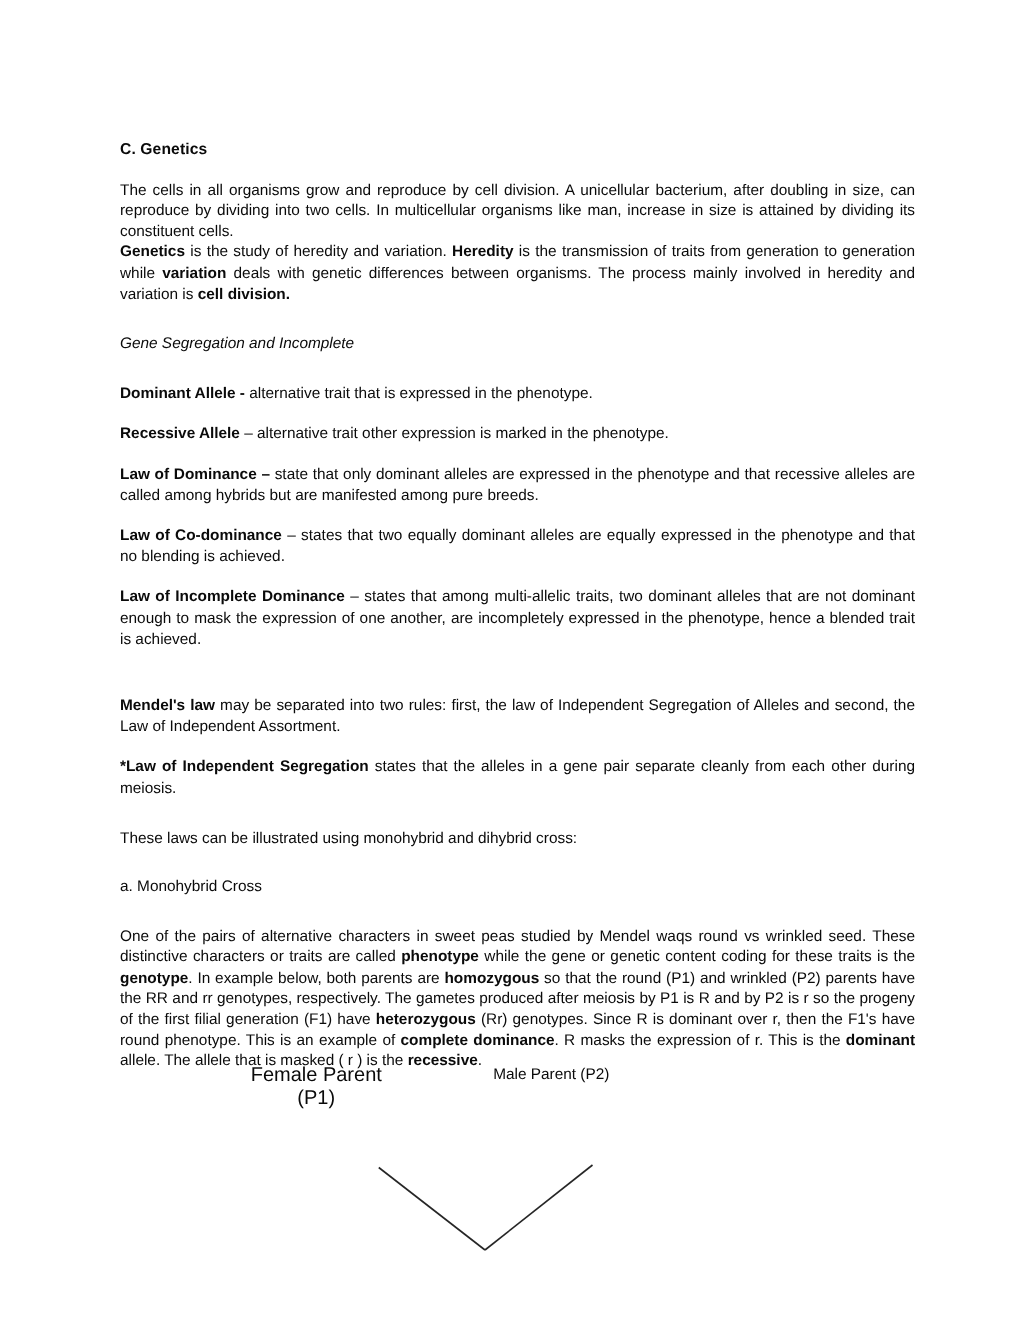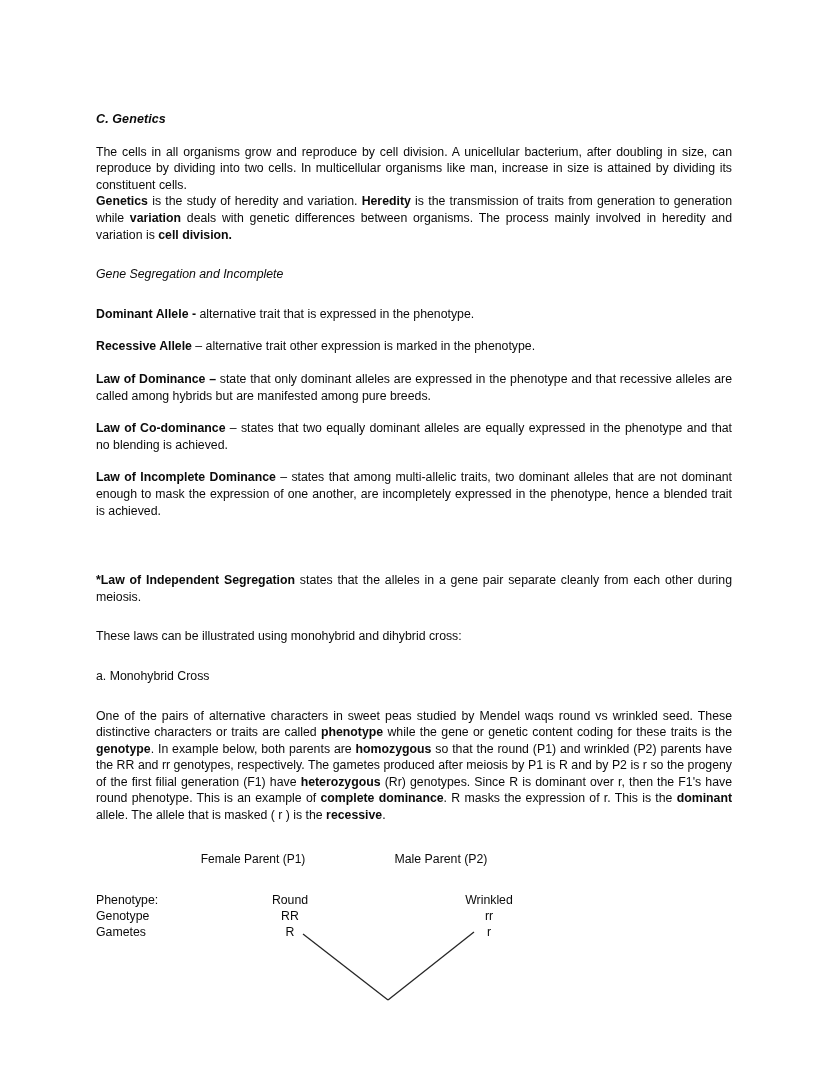--- a/index.html
+++ b/index.html
@@ -27,21 +27,20 @@
     left: 96px;
     top: 112px;
     width: 636px;
   }
   h1.heading {
     font-size: 12.5px;
     font-weight: bold;
     margin: 0 0 16px 0;
     line-height: 1.25;
     letter-spacing: 0.1px;
-    font-style: italic;
   }
   p.para {
     font-size: 12.3px;
     line-height: 16.6px;
     margin: 0;
     text-align: justify;
     text-justify: inter-word;
   }
   p.para.tight {
     text-align: left;
@@ -67,21 +66,21 @@
   .cross-header {
     position: relative;
     height: 22px;
   }
   .ph-female {
     position: absolute;
     left: 99px;
     top: 0;
     width: 116px;
     text-align: center;
-    font-size: 12px;
+    font-size: 16px;
   }
   .ph-male {
     position: absolute;
     left: 292px;
     top: 0;
     width: 106px;
     text-align: center;
     font-size: 12.3px;
   }
   .cross-rows {
@@ -157,20 +156,21 @@
 
     <p class="para"><b>Law of Co-dominance</b><span> – states that two equally dominant alleles are equally expressed in the phenotype and that no blending is achieved.</span></p>
 
     <div class="gap-md"></div>
 
     <p class="para"><b>Law of Incomplete Dominance</b><span> – states that among multi-allelic traits, two dominant alleles that are not dominant enough to mask the expression of one another, are incompletely expressed in the phenotype, hence a blended trait is achieved.</span></p>
 
     <div class="gap-xl"></div>
     <div class="gap-sm"></div>
 
+    <p class="para"><b>Mendel's law</b><span> may be separated into two rules: first, the law of Independent Segregation of Alleles and second, the Law of Independent Assortment.</span></p>
 
     <div class="gap-md"></div>
 
     <p class="para"><b>*Law of Independent Segregation</b><span> states that the alleles in a gene pair separate cleanly from each other during meiosis.</span></p>
 
 
     <div class="gap-md"></div>
     <div class="gap-sm"></div>
 
     <p class="para tight">These laws can be illustrated using monohybrid and dihybrid cross:</p>
@@ -184,37 +184,20 @@
     <div class="gap-sm"></div>
 
     <p class="para"><span>One of the pairs of alternative characters in sweet peas studied by Mendel waqs round vs wrinkled seed. These distinctive characters or traits are called </span><b>phenotype</b><span> while the gene or genetic content coding for these traits is the </span><b>genotype</b><span>. In example below, both parents are </span><b>homozygous</b><span> so that the round (P1) and wrinkled (P2) parents have the RR and rr genotypes, respectively. The gametes produced after meiosis by P1 is R and by P2 is r so the progeny of the first filial generation (F1) have </span><b>heterozygous</b><span> (Rr) genotypes. Since R is dominant over r, then the F1's have round phenotype. This is an example of  </span><b>complete dominance</b><span>. R masks the expression of r. This is the </span><b>dominant</b><span> allele. The allele that is masked ( r ) is the </span><b>recessive</b><span>.</span></p>
 
     <div class="cross">
       <div class="cross-header">
         <span class="ph-female">Female Parent (P1)</span>
         <span class="ph-male">Male Parent (P2)</span>
       </div>
 
-      <div class="cross-rows">
-        <div class="crow">
-          <span class="clabel">Phenotype:</span>
-          <span class="cval-left">Round</span>
-          <span class="cval-right">Wrinkled</span>
-        </div>
-        <div class="crow">
-          <span class="clabel">Genotype</span>
-          <span class="cval-left">RR</span>
-          <span class="cval-right">rr</span>
-        </div>
-        <div class="crow">
-          <span class="clabel">Gametes</span>
-          <span class="cval-left">R</span>
-          <span class="cval-right">r</span>
-        </div>
-      </div>
 
       <div class="vlines">
         <svg width="200" height="80" viewBox="0 0 200 80">
           <line x1="17" y1="4" x2="102" y2="70" stroke="#262626" stroke-width="1.3"></line>
           <line x1="188" y1="2" x2="102" y2="70" stroke="#262626" stroke-width="1.3"></line>
         </svg>
       </div>
     </div>
 
   </div>

